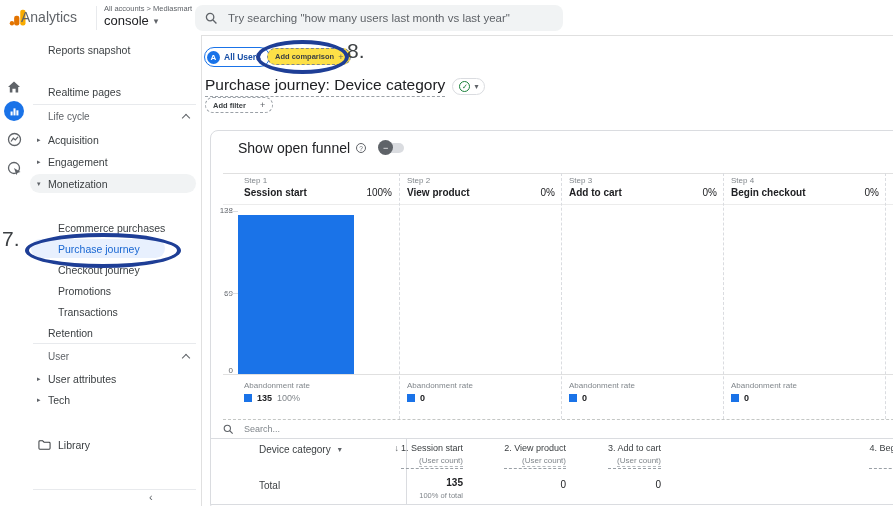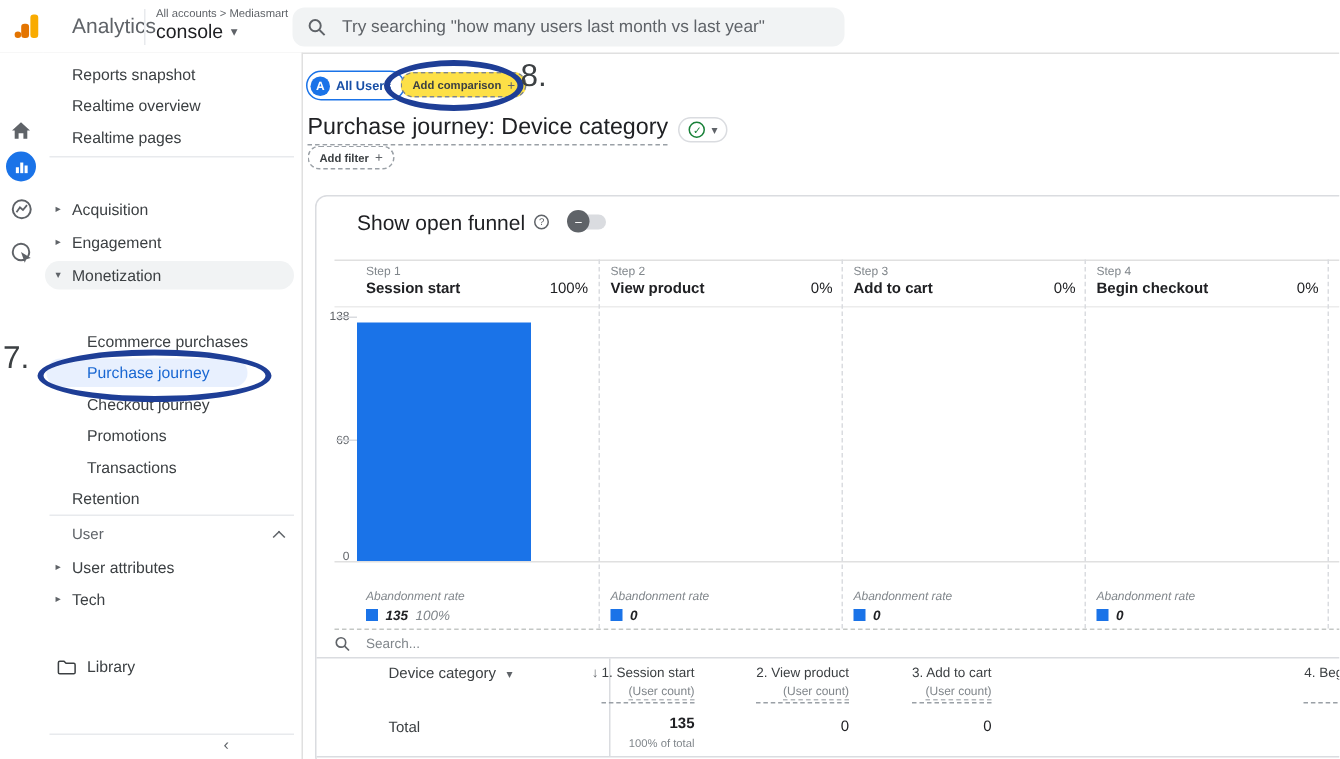--- a/index.html
+++ b/index.html
@@ -1,21 +1,21 @@
 <!DOCTYPE html>
 <html><head>
 <meta charset="utf-8">
 <style>
   html,body{margin:0;padding:0;background:#fff;}
   #root{position:relative;width:893px;height:506px;overflow:hidden;background:#fff;
         font-family:"Liberation Sans",sans-serif;color:#202124;}
   .abs{position:absolute;}
   
   #topbar{position:absolute;left:0;top:0;width:893px;height:35px;background:#fff;border-bottom:1px solid #e0e0e0;}
-  #brand{position:absolute;left:48px;top:9px;font-size:14px;color:#5f6368;}
+  #brand{position:absolute;left:21px;top:9px;font-size:14px;color:#5f6368;}
   #tb-divider{position:absolute;left:96px;top:6px;width:1px;height:24px;background:#e8eaed;}
   #acct-path{position:absolute;left:104px;top:4px;font-size:7.5px;color:#5f6368;}
   #acct-prop{position:absolute;left:104px;top:13px;font-size:13px;color:#202124;display:flex;align-items:center;gap:5px;}
   #acct-prop .caret{font-size:9px;color:#5f6368;}
   #search{position:absolute;left:195px;top:5px;width:368px;height:26px;background:#f1f3f4;border-radius:8px;display:flex;align-items:center;gap:8px;padding:0 10px;box-sizing:border-box;}
   #search input{border:none;background:transparent;outline:none;font-size:11.5px;color:#5f6368;width:320px;font-family:"Liberation Sans",sans-serif;}
   #search input::placeholder{color:#5f6368;opacity:1;}
   
   #rail{position:absolute;left:0;top:35px;width:28px;height:471px;border-right:1px solid #e8eaed;background:#fff;}
   .rail-btn{position:absolute;left:0;width:28px;height:24px;display:flex;align-items:center;justify-content:center;}
@@ -45,21 +45,21 @@
   #chip-all-users .avatar{width:13px;height:13px;border-radius:50%;background:#1a73e8;color:#fff;font-size:8px;font-weight:bold;display:flex;align-items:center;justify-content:center;}
   #chip-all-users .t{font-size:8.5px;font-weight:bold;color:#174ea6;}
   #chip-add-comparison{position:absolute;left:267px;top:48px;height:15px;border:1px dashed #80868b;border-radius:9px;background:#fde047;display:flex;align-items:center;gap:4px;padding:0 7px;}
   #chip-add-comparison .t{font-size:7.5px;font-weight:bold;color:#3c4043;}
   #chip-add-comparison .plus{font-size:9px;color:#5f6368;}
   #title-row{position:absolute;left:205px;top:76px;display:flex;align-items:center;gap:7px;}
   #page-title{font-size:15.5px;color:#202124;border-bottom:1px dashed #9aa0a6;padding-bottom:2px;white-space:nowrap;}
   #verify-pill{height:15px;border:1px solid #dadce0;border-radius:10px;display:flex;align-items:center;gap:4px;padding:0 6px;}
   .gcheck{width:11px;height:11px;border:1.3px solid #188038;border-radius:50%;color:#188038;font-size:7px;display:flex;align-items:center;justify-content:center;box-sizing:border-box;}
   .small-caret{font-size:8px;color:#5f6368;}
-  #chip-add-filter{position:absolute;left:205px;top:97px;height:14px;border:1px dashed #9aa0a6;border-radius:8px;display:flex;align-items:center;gap:4px;padding:0 7px;background:#fff;}
+  #chip-add-filter{position:absolute;left:205px;top:97px;height:14px;border:1px dashed #9aa0a6;border-radius:8px;display:flex;align-items:center;gap:14px;padding:0 7px;background:#fff;}
   #chip-add-filter .t{font-size:7.5px;font-weight:bold;color:#3c4043;}
   #chip-add-filter .plus{font-size:9px;color:#5f6368;}
   
   #card{position:absolute;left:210px;top:130px;width:740px;height:380px;background:#fff;border:1px solid #dadce0;border-radius:8px;}
   #toggle-row{position:absolute;left:27px;top:9px;display:flex;align-items:center;gap:6px;}
   #toggle-row .t{font-size:14px;color:#202124;}
   .help-circle{width:10px;height:10px;border:1px solid #5f6368;border-radius:50%;color:#5f6368;font-size:6.5px;display:flex;align-items:center;justify-content:center;box-sizing:border-box;}
   #toggle{position:relative;width:26px;height:12px;margin-left:6px;}
   #toggle .track{position:absolute;left:4px;top:1px;width:22px;height:10px;background:#dadce0;border-radius:5px;}
   #toggle .knob{position:absolute;left:0;top:-2px;width:15px;height:15px;border-radius:50%;background:#5f6368;color:#fff;font-size:9px;display:flex;align-items:center;justify-content:center;}
@@ -67,21 +67,21 @@
   .hline-light{position:absolute;background:#ececec;height:1px;}
   .dashed-h{position:absolute;height:0;border-top:1px dashed #c4c7c5;}
   .vsep{position:absolute;width:0;border-left:1px dashed #dadce0;top:42px;height:246px;}
   .funnel-col{position:absolute;top:42px;width:161px;height:31px;}
   .step-label{position:absolute;left:6px;top:3px;font-size:8px;color:#80868b;}
   .step-name{position:absolute;left:6px;top:14px;font-size:10px;color:#202124;font-weight:bold;white-space:nowrap;}
   .step-pct{position:absolute;right:7px;top:14px;font-size:10px;color:#202124;}
   .ytick{position:absolute;width:16px;text-align:right;font-size:8px;color:#5f6368;}
   .ytick-line{position:absolute;width:14px;height:1px;background:#dadce0;}
   .step-bar{position:absolute;width:116px;background:#1a73e8;}
-  .abandon{position:absolute;top:259px;width:161px;height:40px;font-style:italic;}
+  .abandon{position:absolute;top:247px;width:161px;height:40px;}
   .abandon .al{position:absolute;left:6px;top:3px;font-size:8px;color:#80868b;}
   .abandon .row{position:absolute;left:6px;top:15px;display:flex;align-items:center;gap:5px;}
   .abandon .sq{width:8px;height:8px;background:#1a73e8;}
   .abandon .v{font-size:9px;font-weight:bold;color:#202124;}
   .abandon .p{font-size:9px;color:#80868b;}
   
   #tbl-search{position:absolute;left:12px;top:292px;display:flex;align-items:center;gap:8px;}
   #tbl-search input{border:none;outline:none;background:transparent;font-size:9px;color:#80868b;width:200px;font-family:"Liberation Sans",sans-serif;}
   #tbl-search input::placeholder{color:#80868b;opacity:1;}
   #dim-col{position:absolute;left:48px;top:313px;font-size:10px;color:#3c4043;display:flex;align-items:center;gap:7px;}
@@ -151,28 +151,29 @@
       </svg>
     </div>
 
   </nav>
 
   <aside id="sidebar"></aside>
 
   <div class="sb-row" style="top:41px;">
       <span class="lbl">Reports snapshot</span>
     </div>
-  <div class="sb-row" style="top:62px;">
-      <span class="lbl">Realtime overview</span>
-    </div>
   <div class="sb-row" style="top:83px;">
       <span class="lbl">Realtime pages</span>
     </div>
   <div class="sb-div" style="top:104px;"></div>
 
+  <div class="sb-head" style="top:109px;">
+    <span>Life cycle</span>
+    <span class="chev-up"></span>
+  </div>
   <div class="sb-row" style="top:131px;">
     <span class="sb-caret">▸</span>
     <span class="lbl">Acquisition</span>
     </div>
   <div class="sb-row" style="top:153px;">
     <span class="sb-caret">▸</span>
     <span class="lbl">Engagement</span>
     </div>
   <div id="mon-pill"></div>
   <div class="sb-row" style="top:175px;">

